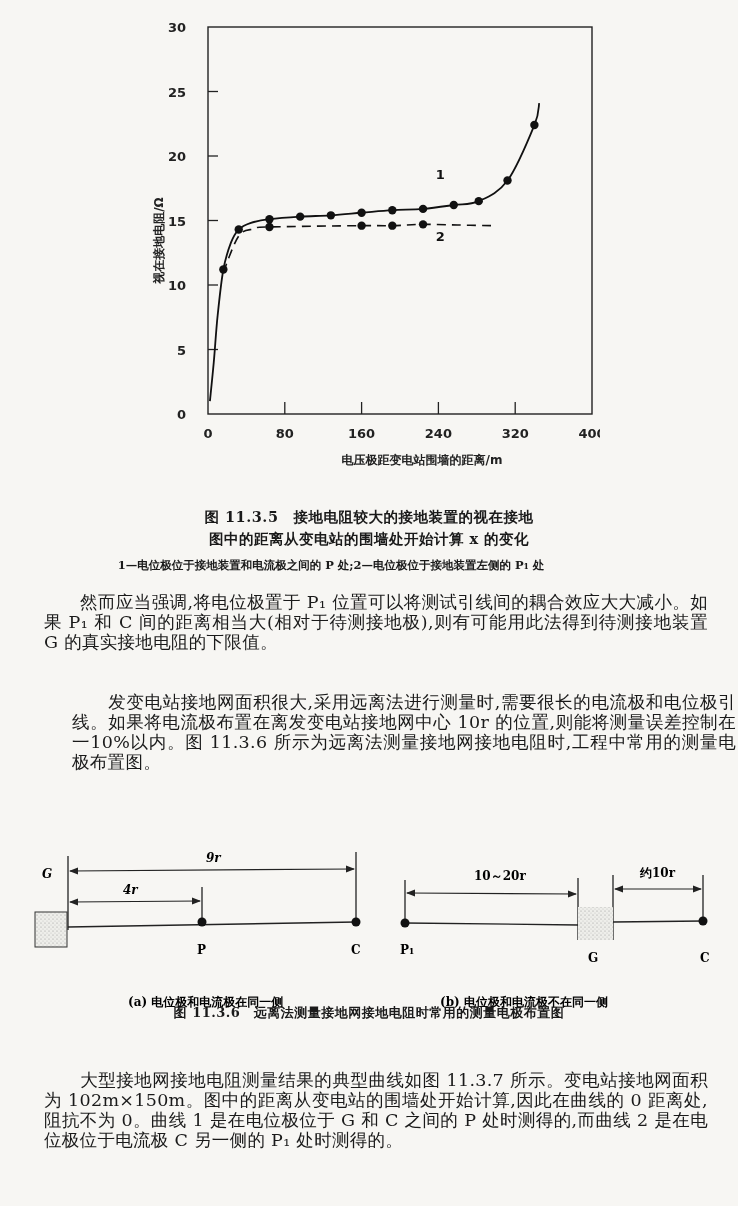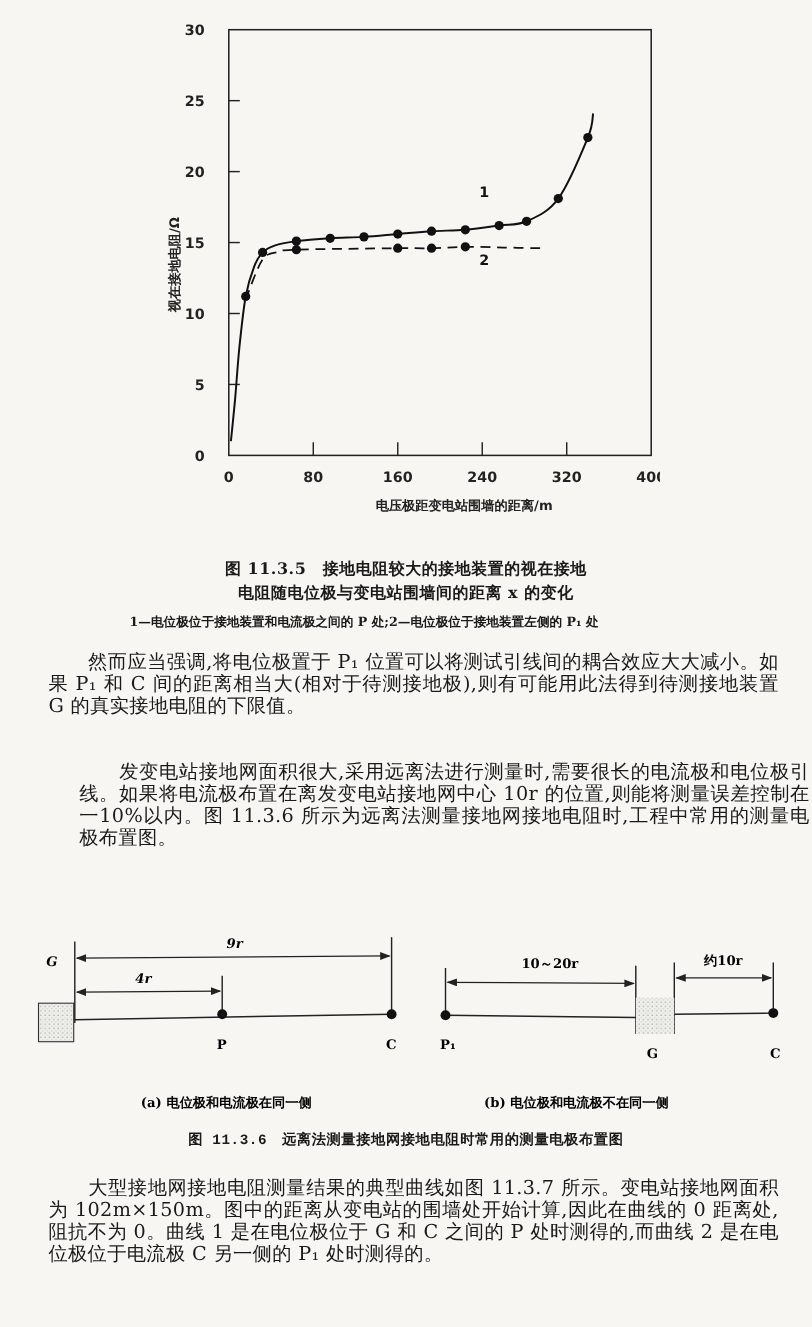--- a/index.html
+++ b/index.html
@@ -70,21 +70,21 @@
       <text x="375.20000000000005" y="438" text-anchor="middle" font-size="13" font-weight="bold" font-family="DejaVu Sans, sans-serif" fill="#222">320</text>
       <text x="452" y="438" text-anchor="middle" font-size="13" font-weight="bold" font-family="DejaVu Sans, sans-serif" fill="#222">400</text>
       <text x="282" y="464" text-anchor="middle" font-size="12" font-weight="bold" font-family="DejaVu Sans, sans-serif" fill="#222">电压极距变电站围墙的距离/m</text>
       <text x="0" y="0" text-anchor="middle" font-size="12" font-weight="bold" font-family="DejaVu Sans, sans-serif" fill="#222" transform="translate(23,240.5) rotate(-90)">视在接地电阻/Ω</text>
       <text x="300.32" y="179.22" font-size="13" font-weight="bold" font-family="DejaVu Sans, sans-serif" fill="#111" text-anchor="middle">1</text>
       <text x="300.32" y="241.14000000000001" font-size="13" font-weight="bold" font-family="DejaVu Sans, sans-serif" fill="#111" text-anchor="middle">2</text>
     </g>
 </svg>
 
 <div class="abs cap-title" style="top:508px;">图 11.3.5　接地电阻较大的接地装置的视在接地</div>
-<div class="abs cap-title" style="top:530px;">电阻随电位极与变电站围墙间的距离 x 的变化</div>
+<div class="abs cap-title" style="top:530px;">图中的距离从变电站的围墙处开始计算 x 的变化</div>
 <div class="abs cap-note" style="top:558px;">1—电位极位于接地装置和电流极之间的 P 处;2—电位极位于接地装置左侧的 P₁ 处</div>
 
 <div class="abs para" style="top:592px;">
   <span class="indent"></span><span>然而应当强调,将电位极置于 P₁ 位置可以将测试引线间的耦合效应大大减小。如果 P₁ 和 C 间的距离相当大(相对于待测接地极),则有可能用此法得到待测接地装置 G 的真实接地电阻的下限值。</span>
 </div>
 
 <div class="abs para" style="top:692px;margin-left:28px;">
   <span class="indent"></span><span>发变电站接地网面积很大,采用远离法进行测量时,需要很长的电流极和电位极引线。如果将电流极布置在离发变电站接地网中心 10r 的位置,则能将测量误差控制在一10%以内。图 11.3.6 所示为远离法测量接地网接地电阻时,工程中常用的测量电极布置图。</span>
 </div>
 
@@ -135,17 +135,17 @@
     <circle cx="683" cy="91" r="4.5" fill="#111"></circle>
     <text x="454" y="50" class="diag-label">10～20r</text>
     <text x="620" y="47" class="diag-label">约10r</text>
     <text x="380" y="124" class="diag-label">P₁</text>
     <text x="568" y="132" class="diag-label">G</text>
     <text x="680" y="132" class="diag-label">C</text>
     <text x="420" y="176" class="diag-cap">(b) 电位极和电流极不在同一侧</text>
   </g>
 </svg>
 
-<div class="abs cap-title" style="top:1027px; font-size:13px;font-family:Liberation Mono, monospace;">图 11.3.6　远离法测量接地网接地电阻时常用的测量电极布置图</div>
+<div class="abs cap-title" style="top:1004px; font-size:13px;">图 11.3.6　远离法测量接地网接地电阻时常用的测量电极布置图</div>
 
 <div class="abs para" style="top:1070px;">
   <span class="indent"></span><span>大型接地网接地电阻测量结果的典型曲线如图 11.3.7 所示。变电站接地网面积为 102m×150m。图中的距离从变电站的围墙处开始计算,因此在曲线的 0 距离处,阻抗不为 0。曲线 1 是在电位极位于 G 和 C 之间的 P 处时测得的,而曲线 2 是在电位极位于电流极 C 另一侧的 P₁ 处时测得的。</span>
 </div>
 
 </body></html>

